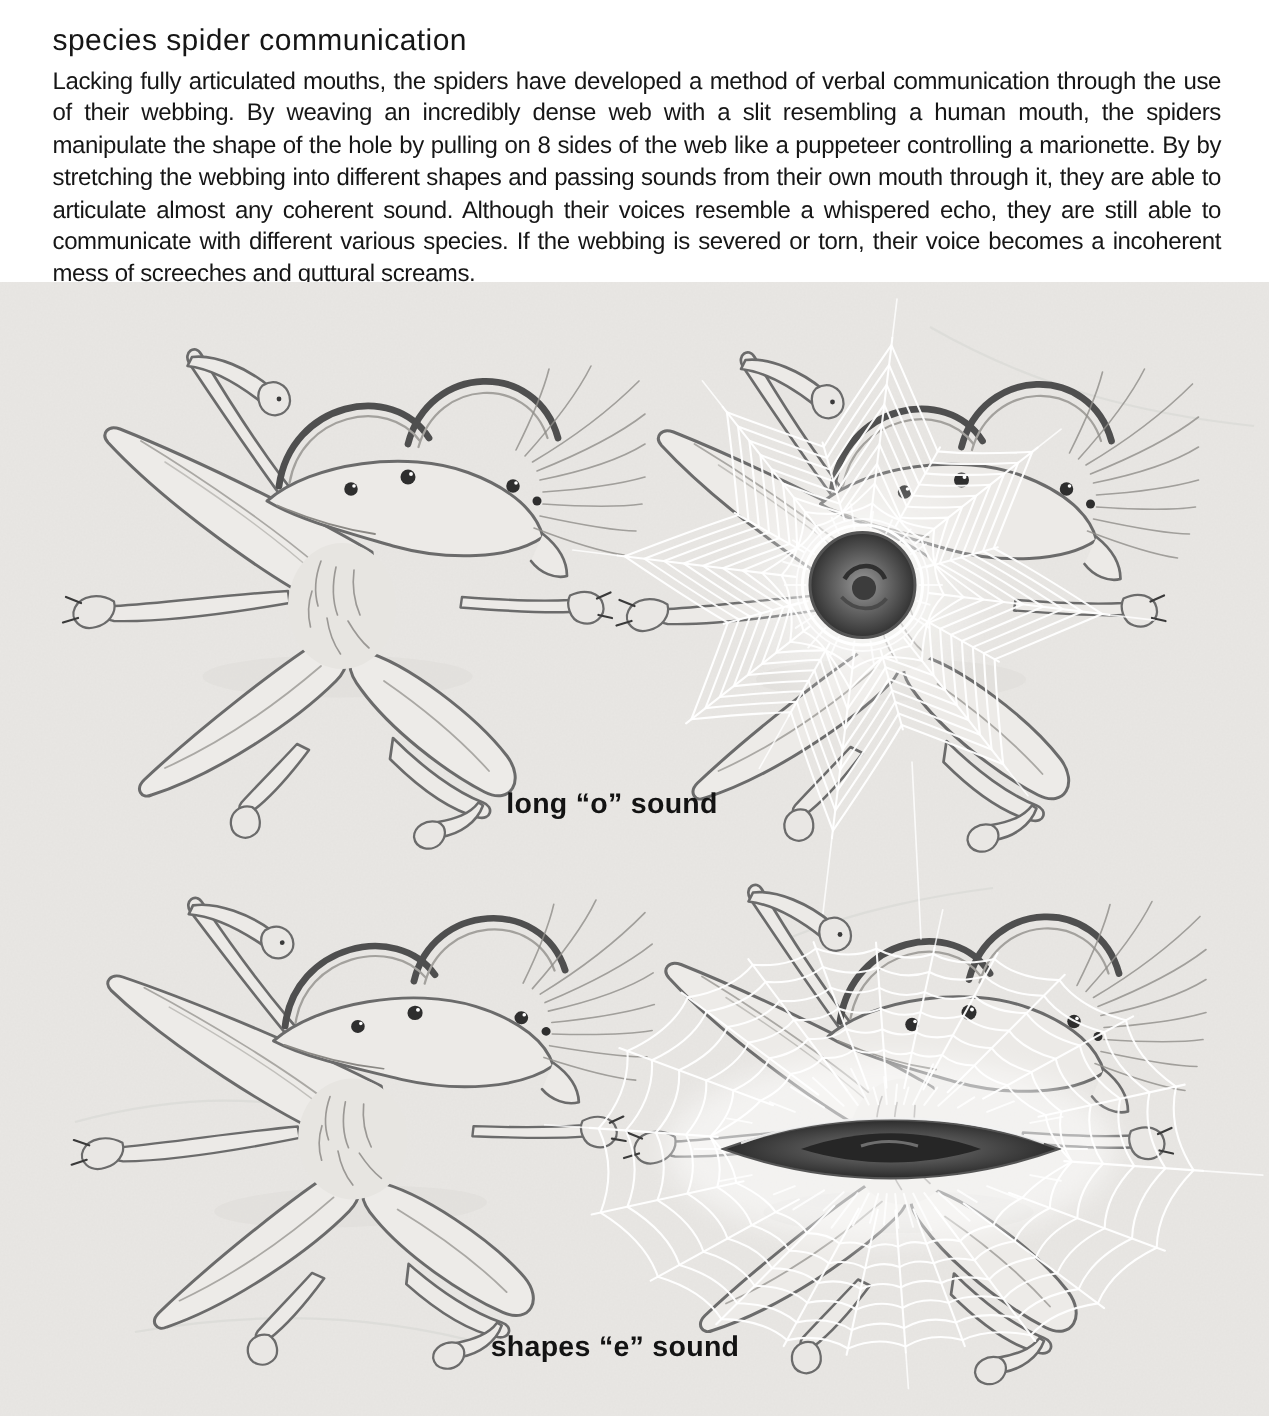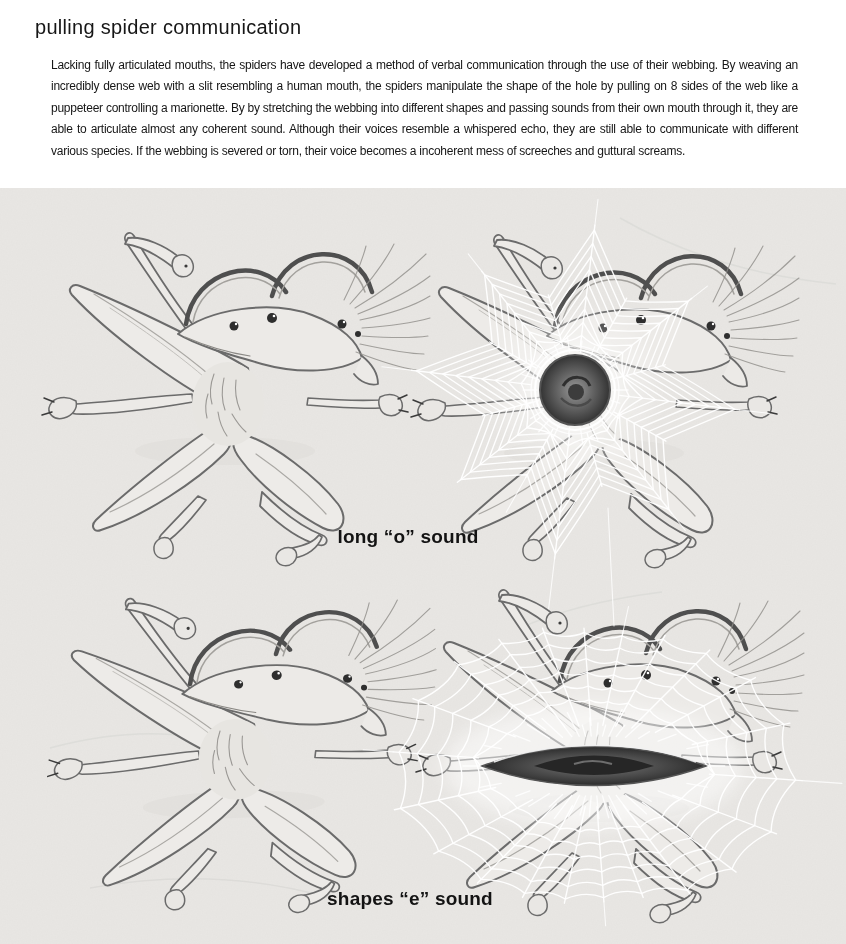--- a/index.html
+++ b/index.html
@@ -1,20 +1,20 @@
 <!DOCTYPE html>
 <html style="--page-bg: #ffffff; --paper: #e9e7e4; --ink: #161616; --web: #ffffff;"><head>
 <meta charset="utf-8">
 <style>
   html,body{margin:0;padding:0;background:#ffffff;}
   .page{position:relative;width:846px;height:944px;background:var(--page-bg,#ffffff);
         font-family:"Liberation Sans",sans-serif;overflow:hidden;}
   .text-block{position:absolute;left:35px;top:16px;width:779px;color:var(--ink,#161616);}
   .title{font-size:20px;font-weight:400;letter-spacing:.3px;margin:0 0 5px 0;}
-  .para{font-size:12px;line-height:21.4px;letter-spacing:-0.25px;text-align:justify;margin:16px;}
+  .para{font-size:16px;line-height:21.4px;letter-spacing:-0.25px;text-align:justify;margin:0;}
   .artwork{position:absolute;left:0;top:188px;width:846px;height:756px;
            background:var(--paper,#e9e7e4);overflow:hidden;}
   .paper-tex{position:absolute;left:0;top:0;width:846px;height:756px;pointer-events:none;}
   .fig{position:absolute;overflow:visible;}
   .fig-tl{left:10px;top:8px;}
   .fig-tr{left:424px;top:8px;}
   .fig-bl{left:10px;top:386px;}
   .fig-br{left:424px;top:380px;}
   .caption{position:absolute;width:180px;text-align:center;font-size:19px;font-weight:bold;
            color:#131313;letter-spacing:.2px;}
@@ -91,21 +91,21 @@
         <path d="M340,108 C358,88 374,68 384,48"></path>
         <path d="M334,104 C344,84 352,66 356,50"></path>
       </g>
     </g>
   </defs>
 </svg>
 
 <div class="page">
 
   <header class="text-block">
-    <h1 class="title">pulling spider communication</h1>
+    <h1 class="title">species spider communication</h1>
     <p class="para">Lacking fully articulated mouths, the spiders have developed a method of verbal communication through the use of their webbing. By weaving an incredibly dense web with a slit resembling a human mouth, the spiders manipulate the shape of the hole by pulling on 8 sides of the web like a puppeteer controlling a marionette. By by stretching the webbing into different shapes and passing sounds from their own mouth through it, they are able to articulate almost any coherent sound. Although their voices resemble a whispered echo, they are still able to communicate with different various species. If the webbing is severed or torn, their voice becomes a incoherent mess of screeches and guttural screams.</p>
   </header>
 
   <div class="artwork">
 
     <svg class="paper-tex" width="846" height="756">
       <filter id="ptex">
           <feTurbulence type="fractalNoise" baseFrequency="0.8" numOctaves="2"></feTurbulence>
         <feColorMatrix type="matrix" values="0 0 0 0 0.45  0 0 0 0 0.45  0 0 0 0 0.43  0 0 0 0.07 0"></feColorMatrix>
         </filter>

